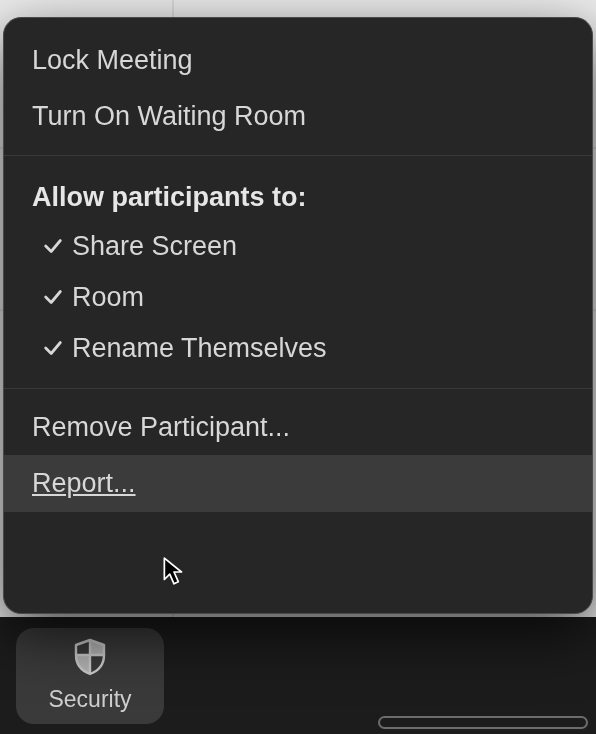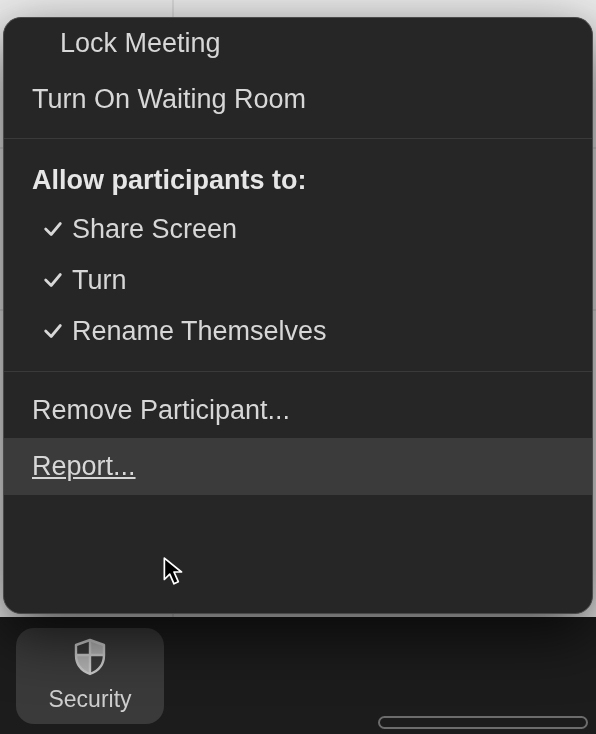--- a/index.html
+++ b/index.html
@@ -89,21 +89,21 @@
     .menu-item {
       padding: 12px 28px;
       color: #d7d7d7;
       font-size: 27px;
       font-weight: 400;
       line-height: 1.2;
       white-space: nowrap;
       display: flex;
       align-items: center;
     }
-    .menu-item.first-top { padding-top: 9px; margin-left: 28px; }
+    .menu-item.first-top { padding-top: 26px; }
     .section-header {
       padding: 12px 28px 8px 28px;
       color: #e6e6e6;
       font-size: 27px;
       font-weight: 700;
     }
     .check-item {
       display: flex;
       align-items: center;
       gap: 8px;
@@ -184,21 +184,21 @@
     </span>
     <span>Share Screen</span>
   </div>
 
   <div class="check-item">
     <span class="checkmark">
       <svg viewBox="0 0 24 24">
           <path d="M4 12 L10 18 L20 6" fill="none" stroke="#d7d7d7" stroke-width="3" stroke-linecap="round" stroke-linejoin="round"></path>
         </svg>
     </span>
-    <span>Turn</span>
+    <span>Room</span>
   </div>
 
   <div class="check-item">
     <span class="checkmark">
       <svg viewBox="0 0 24 24">
           <path d="M4 12 L10 18 L20 6" fill="none" stroke="#d7d7d7" stroke-width="3" stroke-linecap="round" stroke-linejoin="round"></path>
         </svg>
     </span>
     <span>Rename Themselves</span>
   </div>

